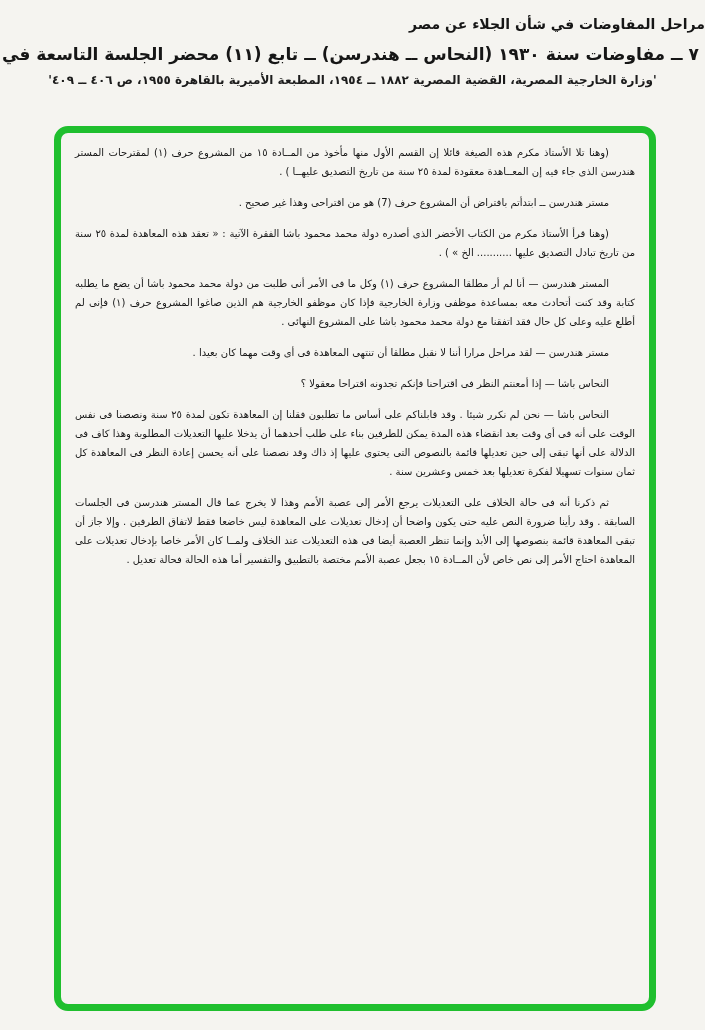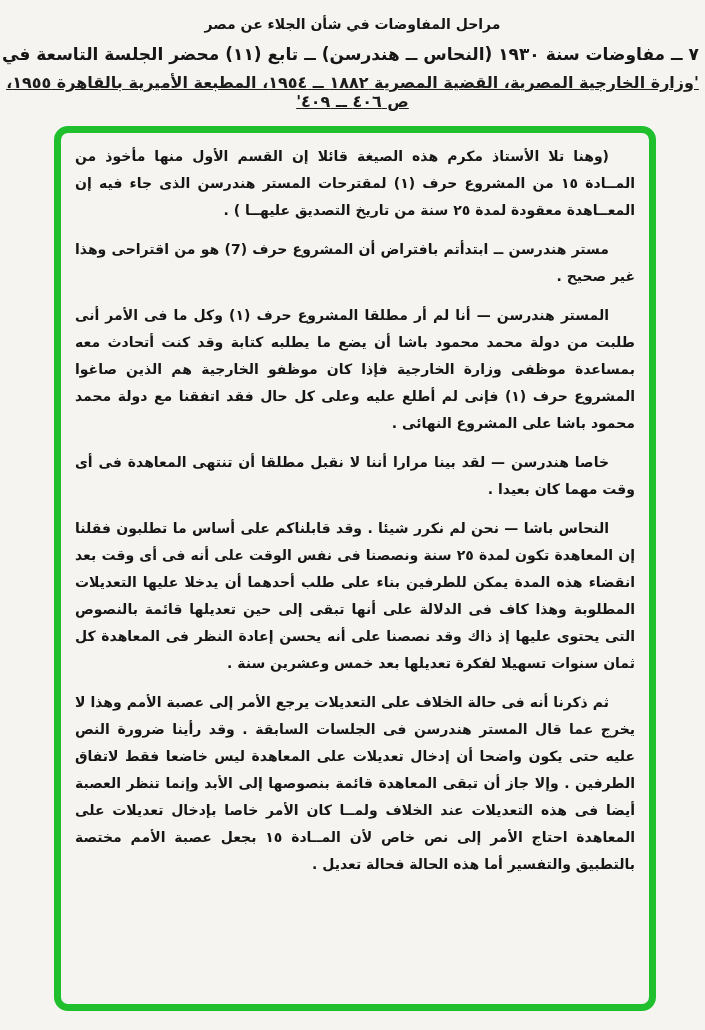--- a/index.html
+++ b/index.html
@@ -19,41 +19,39 @@
   }
   
   .header {
     position: absolute;
     top: 0;
     right: 0;
     left: 0;
     padding-top: 16px;
   }
   .header .title {
-    text-align: center;
     font-size: 14px;
     font-weight: bold;
     letter-spacing: 0.3px;
   }
   .header .subtitle {
     margin-top: 12px;
     padding: 0 6px;
     text-align: center;
     font-size: 17px;
     font-weight: bold;
     white-space: nowrap;
     letter-spacing: 0.2px;
   }
   .header .source {
     margin-top: 9px;
     text-align: center;
-    font-size: 16px;
+    font-size: 12px;
     font-weight: bold;
     color: #1c1c1c;
-    text-decoration: underline;
   }
   
   .highlight-box {
     position: absolute;
     top: 126px;
     right: 49px;
     width: 588px;
     height: 871px;
     border: 7px solid #1fbf2e;
     border-radius: 14px;
@@ -61,23 +59,22 @@
   }
   
   .doc-body {
     position: absolute;
     top: 10px;
     right: 14px;
     left: 14px;
     bottom: 8px;
     direction: rtl;
     text-align: justify;
-    font-size: 14px;
-    line-height: 27px;
-    font-weight: bold;
+    font-size: 10px;
+    line-height: 19px;
   }
   .doc-body p {
     margin: 0 0 12px 0;
     text-indent: 26px;
   }
   .doc-body p:last-child {
     margin-bottom: 12px;
   }
 </style>
 </head>
@@ -88,20 +85,22 @@
   <div class="header">
     <div class="title">مراحل المفاوضات في شأن الجلاء عن مصر</div>
     <div class="subtitle">٧ ــ مفاوضات سنة ١٩٣٠ (النحاس ــ هندرسن) ــ تابع (١١) محضر الجلسة التاسعة في ١٤ أبريل ١٩٣٠</div>
     <div class="source">'وزارة الخارجية المصرية، القضية المصرية ١٨٨٢ ــ ١٩٥٤، المطبعة الأميرية بالقاهرة ١٩٥٥، ص ٤٠٦ ــ ٤٠٩'</div>
   </div>
 
   <div class="highlight-box">
     <div class="doc-body">
       <p>(وهنا تلا الأستاذ مكرم هذه الصيغة قائلا إن القسم الأول منها مأخوذ من المــادة ١٥ من المشروع حرف (١) لمقترحات المستر هندرسن الذى جاء فيه إن المعــاهدة معقودة لمدة ٢٥ سنة من تاريخ التصديق عليهــا ) .</p>
       <p>مستر هندرسن ــ ابتدأتم بافتراض أن المشروع حرف (7) هو من اقتراحى وهذا غير صحيح .</p>
+      <p>(وهنا قرأ الأستاذ مكرم من الكتاب الأخضر الذى أصدره دولة محمد محمود باشا الفقرة الآتية : « تعقد هذه المعاهدة لمدة ٢٥ سنة من تاريخ تبادل التصديق عليها ........... الخ » ) .</p>
       <p>المستر هندرسن — أنا لم أر مطلقا المشروع حرف (١) وكل ما فى الأمر أنى طلبت من دولة محمد محمود باشا أن يضع ما يطلبه كتابة وقد كنت أتحادث معه بمساعدة موظفى وزارة الخارجية فإذا كان موظفو الخارجية هم الذين صاغوا المشروع حرف (١) فإنى لم أطلع عليه وعلى كل حال فقد اتفقنا مع دولة محمد محمود باشا على المشروع النهائى .</p>
-      <p>خاصا هندرسن — لقد بينا مرارا أننا لا نقبل مطلقا أن تنتهى المعاهدة فى أى وقت مهما كان بعيدا .</p>
+      <p>مستر هندرسن — لقد مراحل مرارا أننا لا نقبل مطلقا أن تنتهى المعاهدة فى أى وقت مهما كان بعيدا .</p>
+      <p>النحاس باشا — إذا أمعنتم النظر فى اقتراحنا فإنكم تجدونه اقتراحا معقولا ؟</p>
       <p>النحاس باشا — نحن لم نكرر شيئا . وقد قابلناكم على أساس ما تطلبون فقلنا إن المعاهدة تكون لمدة ٢٥ سنة ونصصنا فى نفس الوقت على أنه فى أى وقت بعد انقضاء هذه المدة يمكن للطرفين بناء على طلب أحدهما أن يدخلا عليها التعديلات المطلوبة وهذا كاف فى الدلالة على أنها تبقى إلى حين تعديلها قائمة بالنصوص التى يحتوى عليها إذ ذاك وقد نصصنا على أنه يحسن إعادة النظر فى المعاهدة كل ثمان سنوات تسهيلا لفكرة تعديلها بعد خمس وعشرين سنة .</p>
       <p>ثم ذكرنا أنه فى حالة الخلاف على التعديلات يرجع الأمر إلى عصبة الأمم وهذا لا يخرج عما قال المستر هندرسن فى الجلسات السابقة . وقد رأينا ضرورة النص عليه حتى يكون واضحا أن إدخال تعديلات على المعاهدة ليس خاضعا فقط لاتفاق الطرفين . وإلا جاز أن تبقى المعاهدة قائمة بنصوصها إلى الأبد وإنما تنظر العصبة أيضا فى هذه التعديلات عند الخلاف ولمــا كان الأمر خاصا بإدخال تعديلات على المعاهدة احتاج الأمر إلى نص خاص لأن المــادة ١٥ بجعل عصبة الأمم مختصة بالتطبيق والتفسير أما هذه الحالة فحالة تعديل .</p>
     </div>
   </div>
 
 </div>
 
 </body></html>

